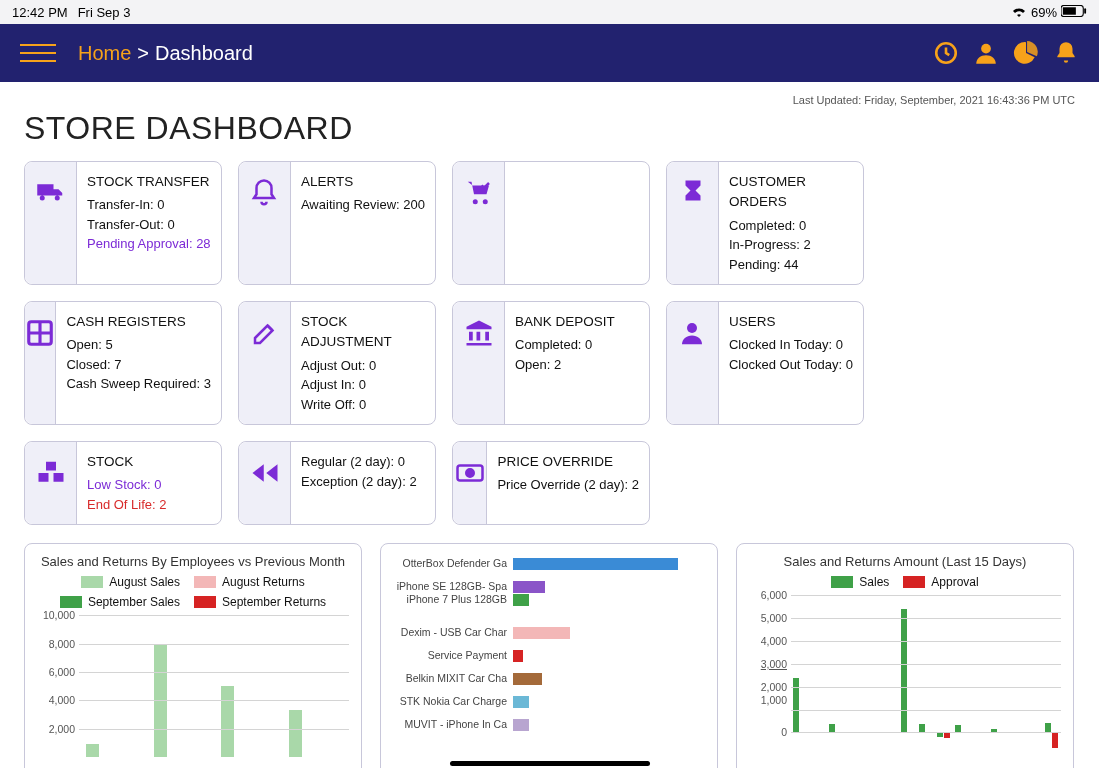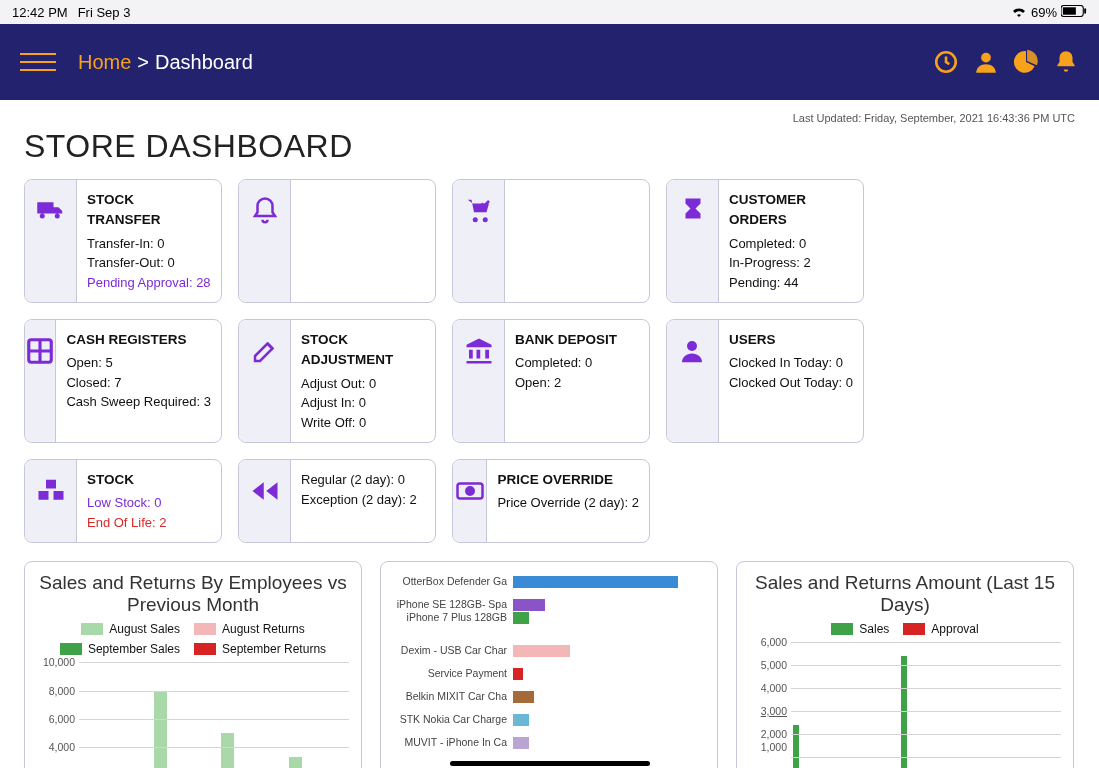--- a/index.html
+++ b/index.html
@@ -4,48 +4,48 @@
 <style>
   * { box-sizing: border-box; margin: 0; padding: 0; }
   body { font-family: -apple-system, "Helvetica Neue", Arial, sans-serif; background: #fff; color: #111; width: 1099px; height: 768px; overflow: hidden; position: relative; }
 
   
   .statusbar { height: 24px; background: #f3f3f5; display: flex; align-items: center; padding: 0 12px; font-size: 13px; font-weight: 500; color: #000; }
   .statusbar .left { display: flex; gap: 10px; }
   .statusbar .right { margin-left: auto; display: flex; align-items: center; gap: 4px; }
 
   
-  .topnav { height: 76px; background: #22226f; display: flex; align-items: center; padding: 8px 20px; }
+  .topnav { height: 58px; background: #22226f; display: flex; align-items: center; padding: 8px 20px; }
   .hamburger { width: 40px; height: 40px; display: flex; flex-direction: column; justify-content: center; gap: 6px; cursor: pointer; }
   .hamburger span { display: block; height: 2px; background: #f7a21a; width: 36px; }
   .breadcrumb { margin-left: 18px; font-size: 20px; color: #fff; display: flex; align-items: baseline; gap: 6px; }
   .breadcrumb .home { color: #f7a21a; }
   .breadcrumb .sep { color: #fff; }
   .nav-icons { margin-left: auto; display: flex; gap: 14px; align-items: center; }
   .nav-icons .ic { width: 26px; height: 26px; cursor: pointer; color: #f7a21a; }
 
   
   .page { padding: 12px 24px 0 24px; }
   .lastupdated { text-align: right; font-size: 11px; color: #555; margin-bottom: 4px; }
   h1.title { font-size: 32px; font-weight: 500; letter-spacing: 0.5px; color: #222; margin-bottom: 14px; }
 
   .cards { display: flex; flex-wrap: wrap; gap: 16px; }
   .card { width: 198px; border: 1px solid #c8c7da; border-radius: 8px; background: #fff; display: flex; }
   .card .iconcol { width: 52px; background: #efeff8; border-right: 1px solid #c8c7da; border-radius: 8px 0 0 8px; display: flex; align-items: flex-start; justify-content: center; padding-top: 16px; }
   .card .iconcol svg { width: 30px; height: 30px; color: #7c2bd6; }
   .card .body { flex: 1; padding: 10px 10px; font-size: 13px; line-height: 1.5; }
-  .card .body .ctitle { font-weight: 700; font-size: 13.5px; margin-bottom: 3px; }
+  .card .body .ctitle { font-weight: 400; font-size: 13.5px; margin-bottom: 3px; }
   .card .body .row { white-space: nowrap; overflow: hidden; text-overflow: ellipsis; }
   .card .body .row.link { color: #7c2bd6; }
   .card .body .row.red { color: #d82a2a; }
 
   
   .charts { display: flex; gap: 18px; margin-top: 18px; }
   .chartbox { border: 1px solid #c8c7da; border-radius: 8px; padding: 10px 12px 0 12px; position: relative; overflow: hidden; }
-  .chartbox .ctitle2 { text-align: center; font-size: 19px; font-weight: 500; color: #333; margin-bottom: 6px; }
+  .chartbox .ctitle2 { text-align: center; font-size: 13px; font-weight: 500; color: #333; margin-bottom: 6px; }
   .legend { display: flex; flex-wrap: wrap; justify-content: center; gap: 6px 14px; font-size: 12px; margin-bottom: 4px; }
   .legend .li { display: flex; align-items: center; gap: 6px; }
   .swatch { width: 22px; height: 12px; }
 
   .chart1 { width: 338px; height: 284px; }
   .chart2 { width: 338px; height: 284px; }
   .chart3 { width: 338px; height: 284px; }
 
   
   .gb-wrap { position: relative; height: 190px; margin-left: 42px; margin-top: 6px; }
@@ -141,20 +141,24 @@
         <div class="row link">Pending Approval: 28</div>
       </div>
     </div>
 
     <div class="card">
       <div class="iconcol">
           <span><svg viewBox="0 0 24 24" fill="none" stroke="currentColor" stroke-width="2">
               <path d="M6 8a6 6 0 1 1 12 0v5l2 3H4l2-3zM10 19a2 2 0 0 0 4 0"></path>
             </svg></span>
         </div>
+      <div class="body">
+        <div class="ctitle">ALERTS</div>
+        <div class="row">Awaiting Review: 200</div>
+      </div>
     </div>
 
     <div class="card">
       <div class="iconcol">
           <span><svg viewBox="0 0 24 24" fill="currentColor">
               <path d="M3 3h3l2 10h10l2-7H7"></path>
               <circle cx="9" cy="19" r="2"></circle>
               <circle cx="17" cy="19" r="2"></circle>
               <path d="M14 6l2 2 4-4" stroke="currentColor" fill="none" stroke-width="2"></path>
             </svg></span>
@@ -346,21 +350,21 @@
           </div>
           <div class="hb-row" style="top: 40px; width: 15.8333px; height: 12px; background: rgb(63, 161, 72);">
             <div class="hb-label">iPhone 7 Plus 128GB</div>
           </div>
           <div class="hb-row" style="top: 73px; width: 57px; height: 12px; background: rgb(243, 183, 183);">
             <div class="hb-label">Dexim - USB Car Char</div>
           </div>
           <div class="hb-row" style="top: 96px; width: 9.5px; height: 12px; background: rgb(214, 35, 35);">
             <div class="hb-label">Service Payment</div>
           </div>
-          <div class="hb-row" style="top: 119px; width: 21px; height: 12px; background: rgb(164, 106, 58);">
+          <div class="hb-row" style="top: 119px; width: 29px; height: 12px; background: rgb(164, 106, 58);">
             <div class="hb-label">Belkin MIXIT Car Cha</div>
           </div>
           <div class="hb-row" style="top: 142px; width: 15.8333px; height: 12px; background: rgb(107, 184, 214);">
             <div class="hb-label">STK Nokia Car Charge</div>
           </div>
           <div class="hb-row" style="top: 165px; width: 15.8333px; height: 12px; background: rgb(184, 165, 208);">
             <div class="hb-label">MUVIT - iPhone In Ca</div>
           </div>
         </div>
     </div>

